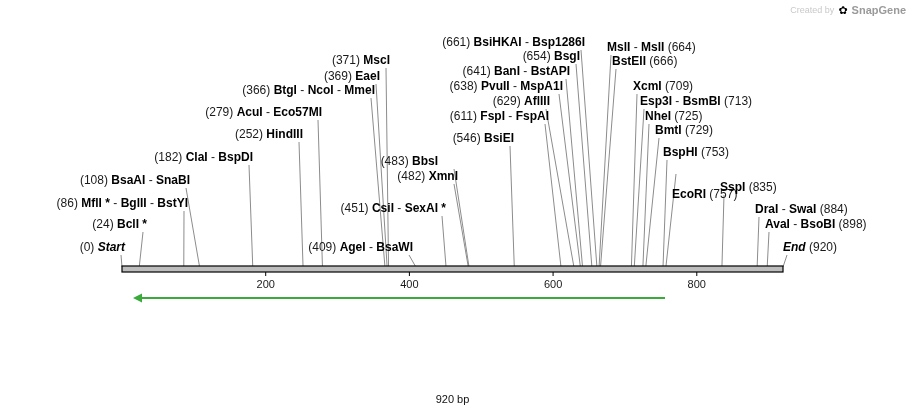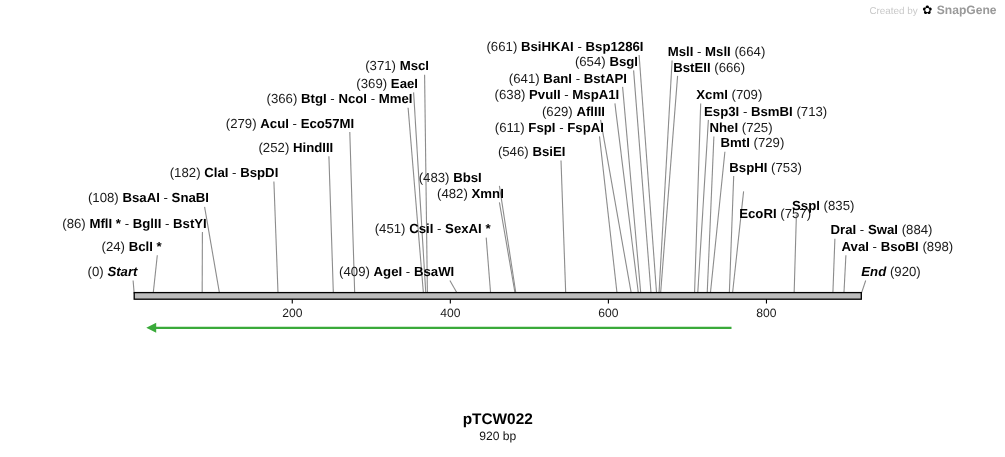--- a/index.html
+++ b/index.html
@@ -19,21 +19,21 @@
   .site-label .sep { font-weight:400; color:#222; }
   .site-label .it  { font-style:italic; }
 
   .watermark { position:absolute; top:4px; right:8px; display:flex; align-items:center; gap:4px; }
   .wm-created { font-size:9px; color:#c9c9c9; }
   .wm-logo { font-size:11px; line-height:11px; }
   .wm-brand { font-size:11px; color:#9a9a9a; font-weight:600; }
 
   .titleblock { position:absolute; left:122px; width:661px; top:372px; text-align:center; }
   .title-name { font-size:14px; font-weight:700; color:#000; }
-  .title-len  { font-size:11px; color:#111; margin-top:3px; }
+  .title-len  { font-size:11px; color:#111; margin-top:21px; }
 </style>
 </head>
 <body>
 
 <div class="canvas">
 
   <div class="watermark">
     <span class="wm-created">Created by</span>
     <span class="wm-logo">✿</span>
     <span class="wm-brand">SnapGene</span>
@@ -116,17 +116,16 @@
       <div class="site-label" style="top: 124px; left: 655px;"><span><span class="enz">BmtI</span></span> <span class="pos">(729)</span></div>
       <div class="site-label" style="top: 146px; left: 663px;"><span><span class="enz">BspHI</span></span> <span class="pos">(753)</span></div>
       <div class="site-label" style="top: 160px; left: 672px; margin-top: 28px;"><span><span class="enz">EcoRI</span></span> <span class="pos">(757)</span></div>
       <div class="site-label" style="top: 181px; left: 720px;"><span><span class="enz">SspI</span></span> <span class="pos">(835)</span></div>
       <div class="site-label" style="top: 203px; left: 755px;"><span><span class="enz">DraI</span><span class="sep"> - </span><span class="enz">SwaI</span></span> <span class="pos">(884)</span></div>
       <div class="site-label" style="top: 218px; left: 765px;"><span><span class="enz">AvaI</span><span class="sep"> - </span><span class="enz">BsoBI</span></span> <span class="pos">(898)</span></div>
       <div class="site-label" style="top: 241px; left: 783px;"><span><span class="enz it">End</span></span> <span class="pos">(920)</span></div>
     </div>
 
   <div class="titleblock">
-    <div class="title-name">pTCW022</div>
     <div class="title-len">920 bp</div>
   </div>
 
 </div>
 
 </body></html>

